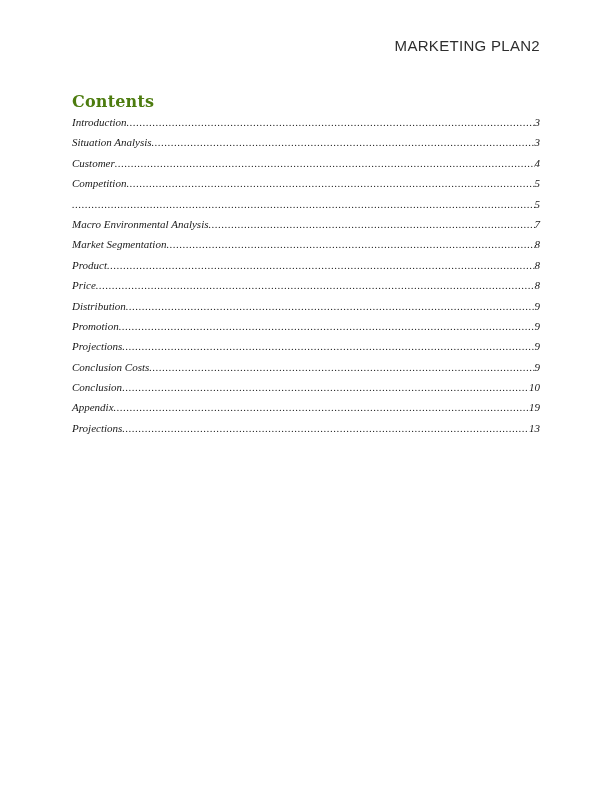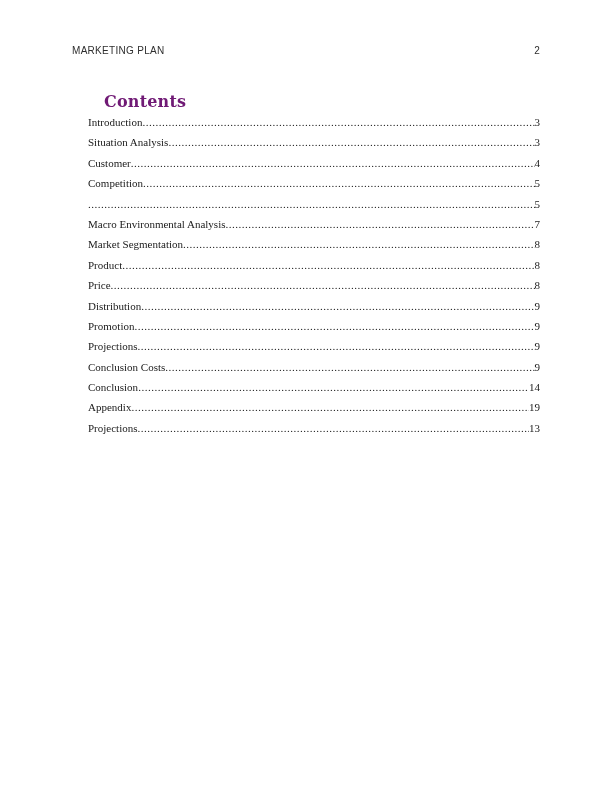--- a/index.html
+++ b/index.html
@@ -15,43 +15,43 @@
     overflow: hidden;
     font-family: "Liberation Serif", serif;
     color: #1a1a1a;
   }
   .running-header {
     position: absolute;
     top: 37px;
     left: 72px;
     right: 72px;
     display: flex;
-    justify-content: space-between;
+    justify-content: flex-end;
     align-items: baseline;
     font-family: "Liberation Sans", sans-serif;
-    font-size: 10px;
+    font-size: 15px;
     letter-spacing: 0.3px;
     color: #2e2e2e;
-    margin-top: 8px;
   }
   .contents-heading {
     position: absolute;
     top: 92px;
     left: 72px;
     font-family: "DejaVu Serif", serif;
     font-weight: bold;
     font-size: 16px;
     line-height: 20px;
     letter-spacing: 0.2px;
   }
   .toc {
     position: absolute;
     top: 112px;
-    left: 88px;
+    left: 72px;
     right: 72px;
+    font-style: italic;
   }
   .toc-row {
     display: flex;
     height: 20.4px;
     line-height: 20.4px;
     font-size: 11px;
     color: #1a1a1a;
     cursor: pointer;
   }
   .toc-label {
@@ -73,21 +73,21 @@
 </head>
 <body>
 
 <div class="page">
 
   <div class="running-header" style="color: rgb(46, 46, 46);">
     <span>MARKETING PLAN</span>
     <span>2</span>
   </div>
 
-  <div class="contents-heading" style="color: #701a75; margin-left: 32px;">Contents</div>
+  <div class="contents-heading" style="color: #4d7c0f;">Contents</div>
 
   <div class="toc" id="toc">
     <div class="toc-row">
       <span class="toc-label">Introduction</span>
       <span class="toc-dots">....................................................................................................................................................................................................................................................................</span>
       <span class="toc-page">3</span>
     </div>
 
     <div class="toc-row">
       <span class="toc-label">Situation Analysis</span>
@@ -156,21 +156,21 @@
 
     <div class="toc-row">
       <span class="toc-label">Conclusion Costs</span>
       <span class="toc-dots">....................................................................................................................................................................................................................................................................</span>
       <span class="toc-page">9</span>
     </div>
 
     <div class="toc-row">
       <span class="toc-label">Conclusion</span>
       <span class="toc-dots">....................................................................................................................................................................................................................................................................</span>
-      <span class="toc-page">14</span>
+      <span class="toc-page">10</span>
     </div>
 
     <div class="toc-row">
       <span class="toc-label">Appendix</span>
       <span class="toc-dots">....................................................................................................................................................................................................................................................................</span>
       <span class="toc-page">19</span>
     </div>
 
     <div class="toc-row">
       <span class="toc-label">Projections</span>

